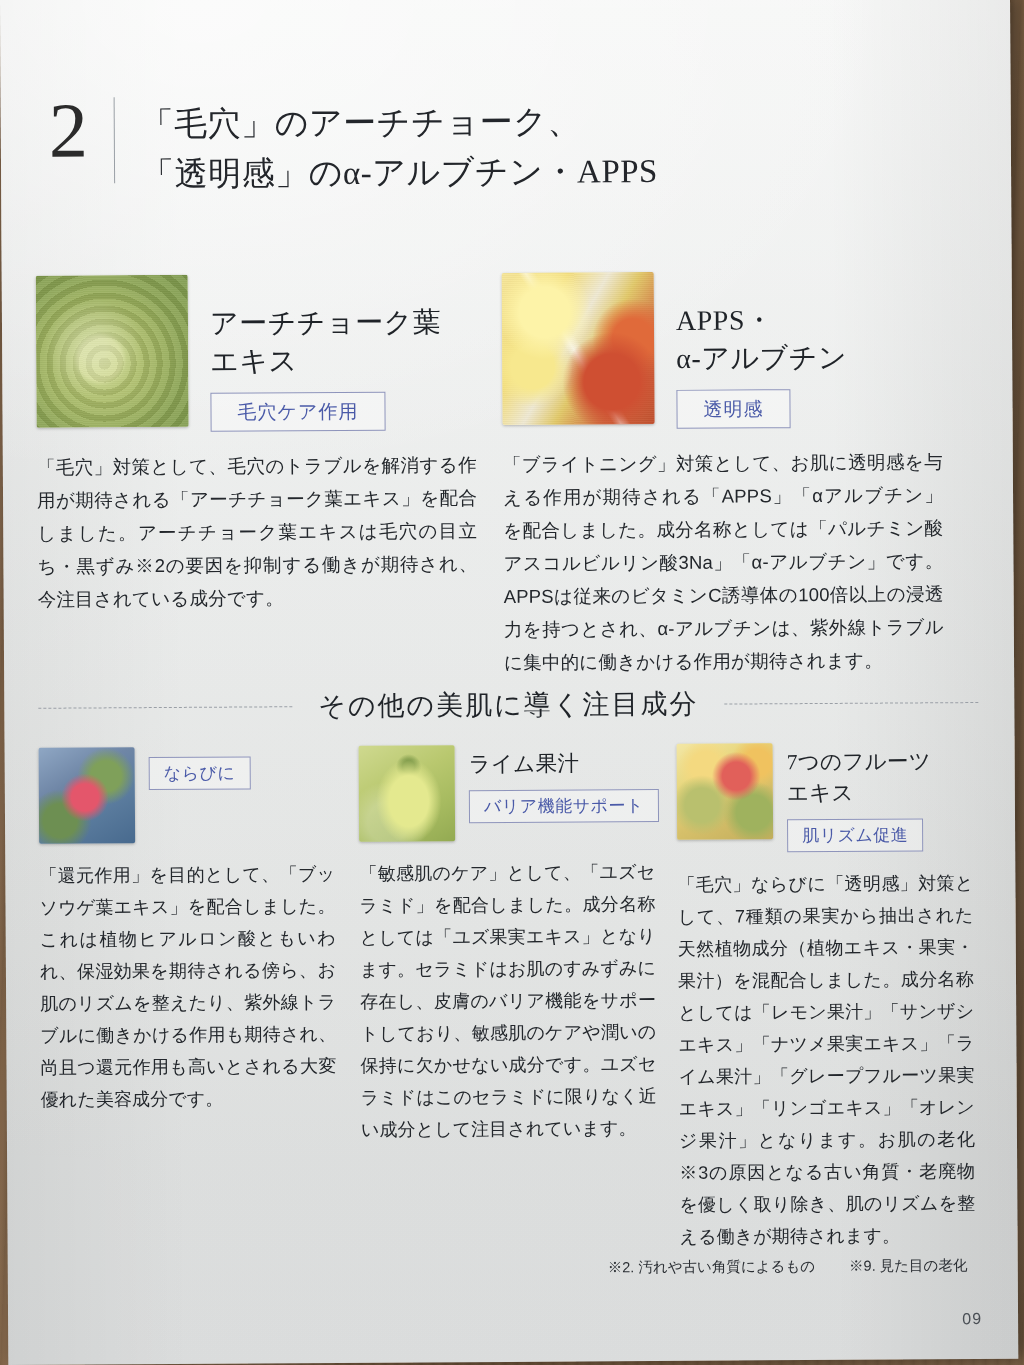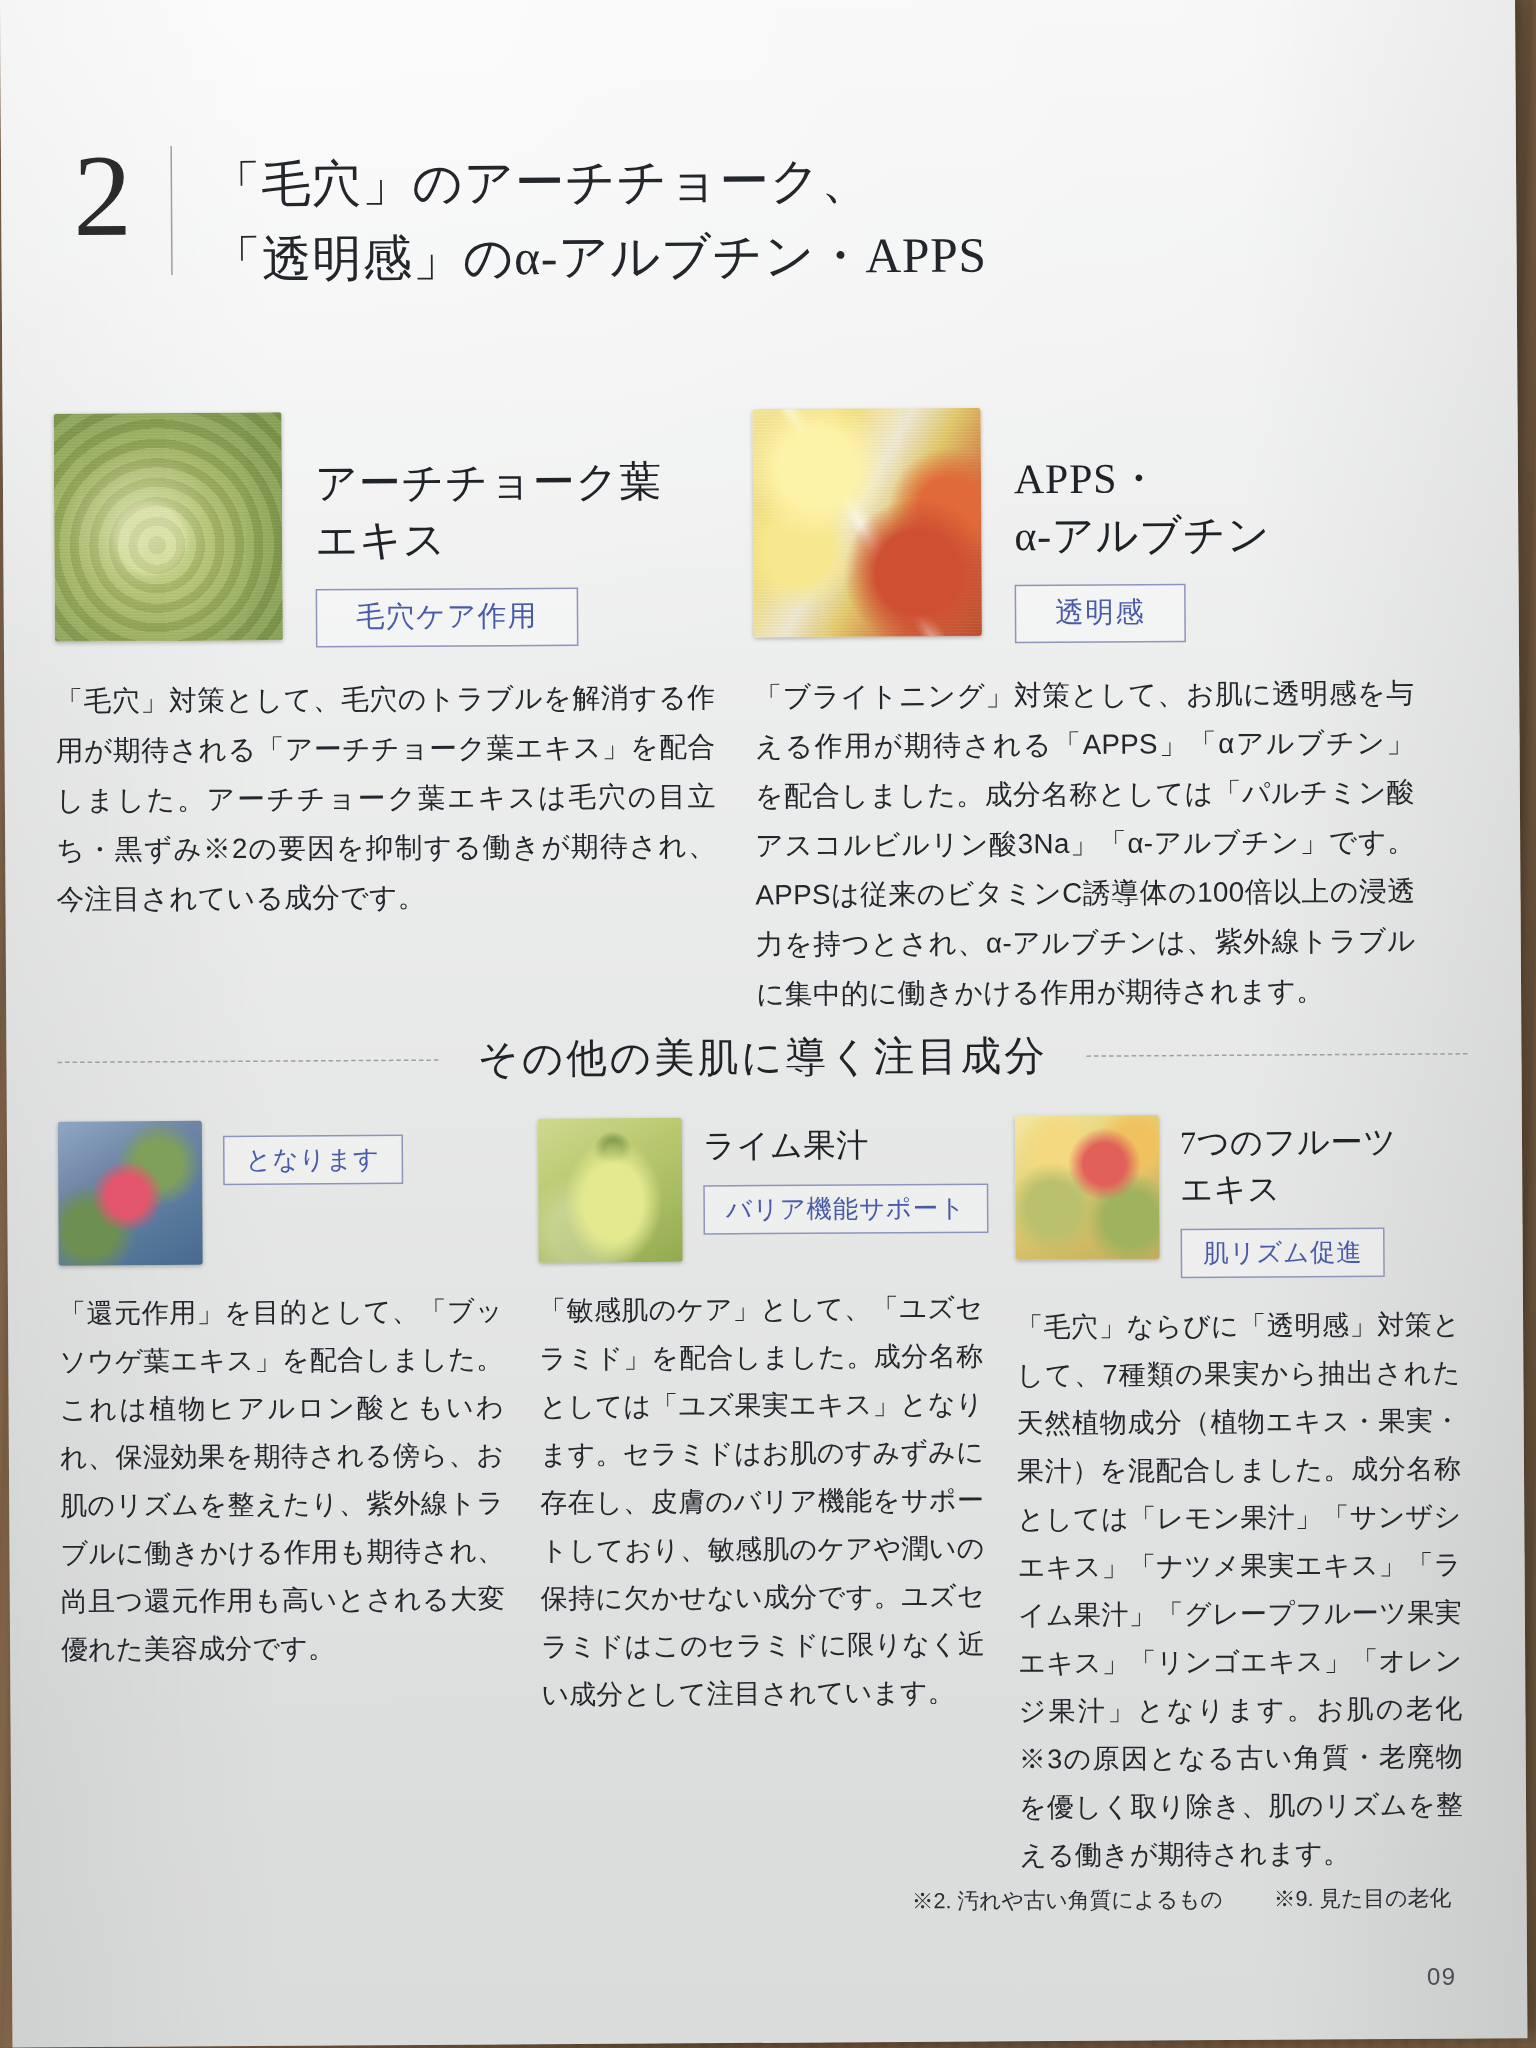--- a/index.html
+++ b/index.html
@@ -298,21 +298,21 @@
     left: 600px;
     top: 1262px;
     width: 360px;
     display: flex;
     gap: 34px;
     font-size: 14.5px;
     color: #2a2e33;
   }
   #page-number {
     position: absolute;
-    right: 47px;
+    right: 36px;
     top: 1316px;
     font-size: 16px;
     color: #4a4f55;
     letter-spacing: 1px;
   }
 </style>
 </head>
 <body>
 
 <div id="desk"></div>
@@ -366,21 +366,21 @@
       <div id="other-head-label">その他の美肌に導く注目成分</div>
       <div class="dash-rule"></div>
     </div>
 
     <div class="col" id="col-1">
       <div class="col-head">
         <div class="col-thumb thumb-hibiscus">
             <div class="grain"></div>
           </div>
         <div>
-          <div class="col-tag">となります</div>
+          <div class="col-tag">ならびに</div>
         </div>
       </div>
       <div class="col-body">「還元作用」を目的として、「ブッソウゲ葉エキス」を配合しました。これは植物ヒアルロン酸ともいわれ、保湿効果を期待される傍ら、お肌のリズムを整えたり、紫外線トラブルに働きかける作用も期待され、尚且つ還元作用も高いとされる大変優れた美容成分です。</div>
     </div>
 
     <div class="col" id="col-2">
       <div class="col-head">
         <div class="col-thumb thumb-yuzu">
             <div class="grain"></div>
           </div>

